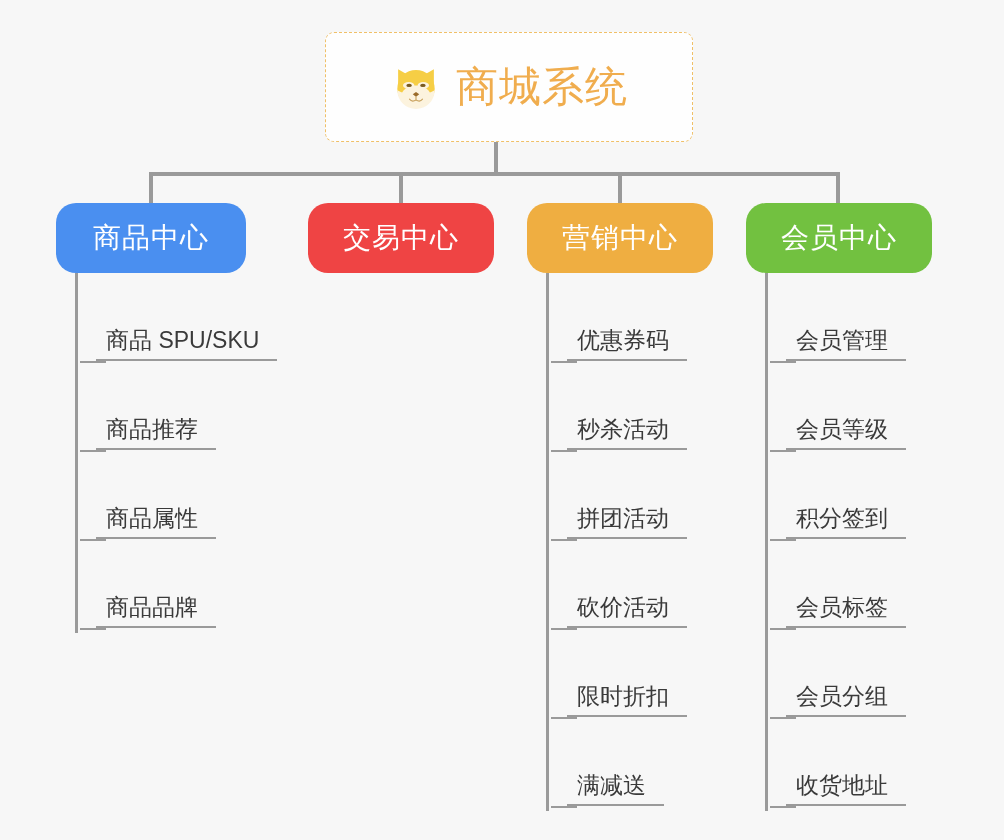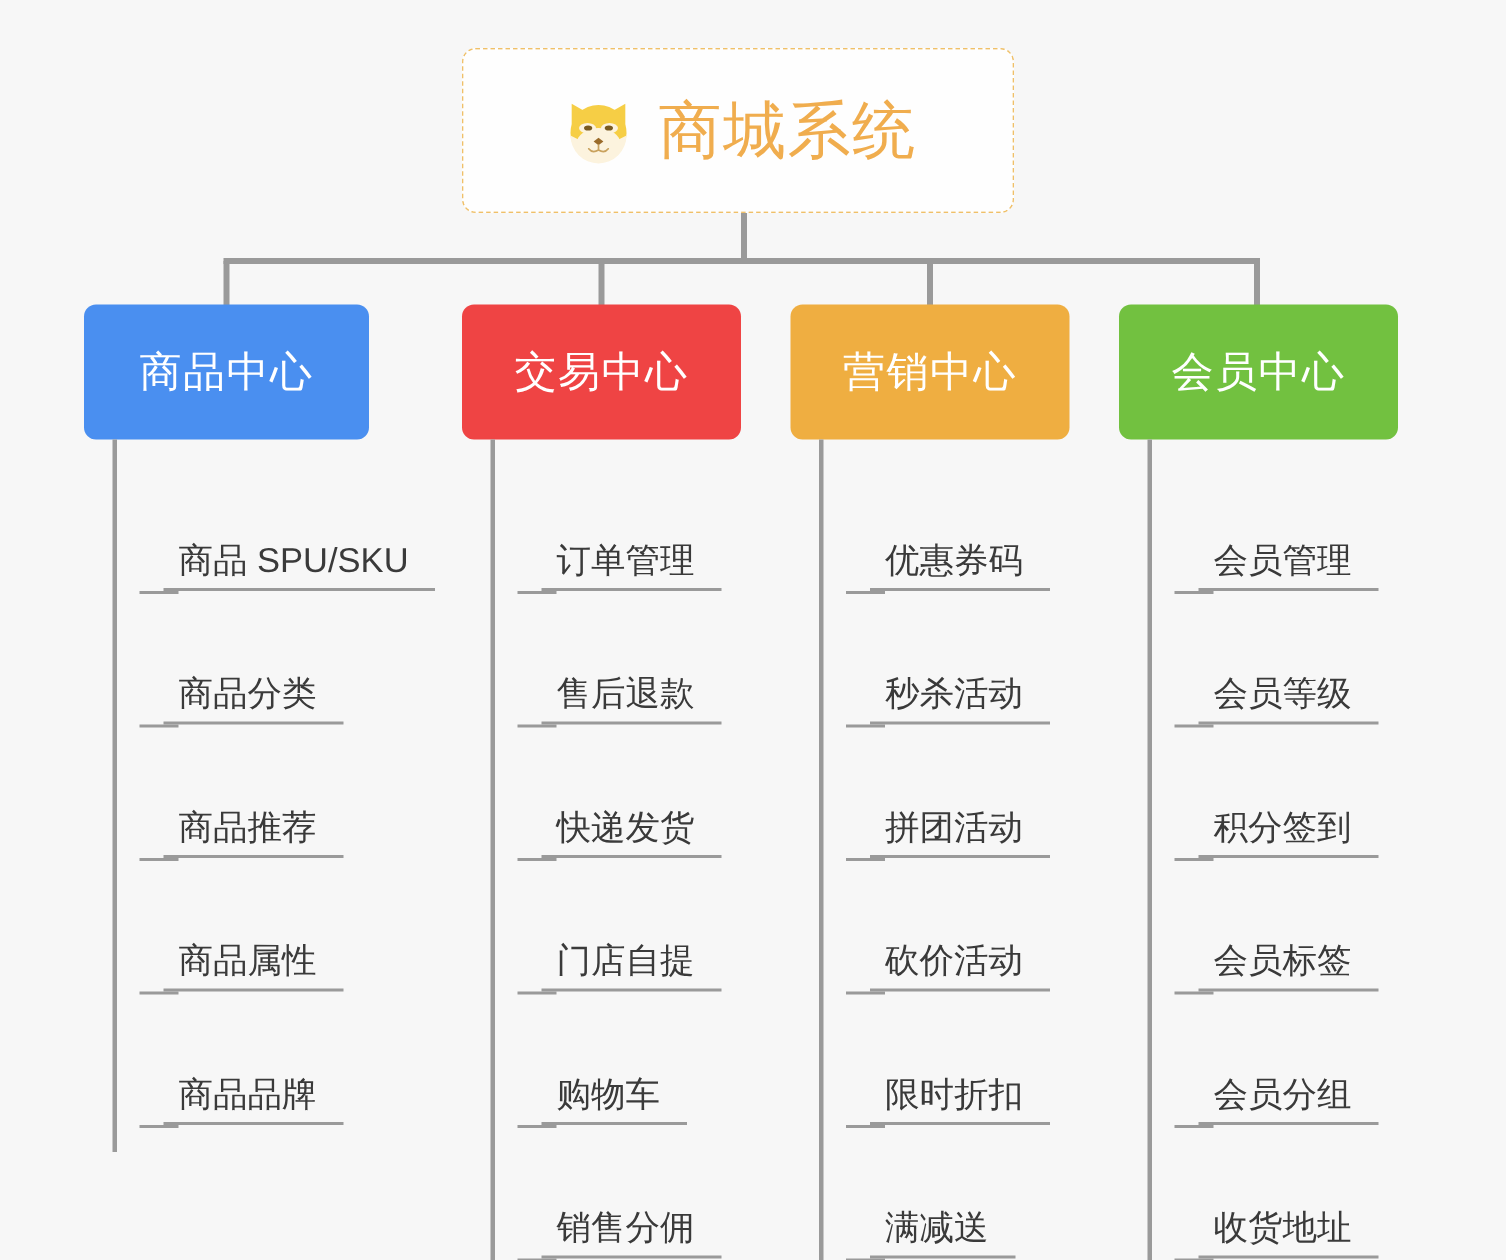--- a/index.html
+++ b/index.html
@@ -18,21 +18,21 @@
   #canvas {
     position: relative;
     width: 1004px;
     height: 840px;
     background: #f7f7f7;
   }
 
   
   .root-node {
     position: absolute;
-    left: 308px;
+    left: 325px;
     top: 32px;
     width: 368px;
     height: 110px;
     box-sizing: border-box;
     background: #fefefe;
     border: 1px dashed #f0c068;
     border-radius: 9px;
     display: flex;
     align-items: center;
     justify-content: center;
@@ -68,41 +68,41 @@
     position: absolute;
     top: 203px;
     width: 190px;
   }
   .col-0 { left: 56px; }
   .col-1 { left: 308px; }
   .col-2 { left: 527px; }
   .col-3 { left: 746px; }
 
   .cat-box {
-    height: 90px;
-    border-radius: 8px;
+    height: 70px;
+    border-radius: 20px;
     display: flex;
     align-items: center;
     justify-content: center;
     color: #ffffff;
     font-size: 28px;
     letter-spacing: 1px;
     white-space: nowrap;
     box-sizing: border-box;
   }
   .col-0 .cat-box { width: 190px; }
   .col-1 .cat-box { width: 186px; }
   .col-2 .cat-box { width: 186px; }
   .col-3 .cat-box { width: 186px; }
 
   
   .leaf-list {
     position: relative;
     margin: 0;
-    padding: 15px;
+    padding: 2px;
     list-style: none;
     margin-left: 19px;
     border-left: 3px solid #9a9a9a;
   }
   .leaf-item {
     position: relative;
     height: 89px;
     box-sizing: border-box;
     display: flex;
     align-items: flex-end;
@@ -175,58 +175,35 @@
 
   <div class="column col-0">
     <div class="cat-box" style="background: rgb(74, 143, 240);">
       <span>商品中心</span>
     </div>
     <ul class="leaf-list">
       <li class="leaf-item">
           <span class="leaf-label">商品 SPU/SKU</span>
         </li>
       <li class="leaf-item">
-          <span class="leaf-label">商品分类</span>
-        </li>
-      <li class="leaf-item">
           <span class="leaf-label">商品推荐</span>
         </li>
       <li class="leaf-item">
           <span class="leaf-label">商品属性</span>
         </li>
       <li class="leaf-item">
           <span class="leaf-label">商品品牌</span>
         </li>
     </ul>
   </div>
 
   <div class="column col-1">
     <div class="cat-box" style="background: #ef4444;">
       <span>交易中心</span>
     </div>
-    <ul class="leaf-list">
-      <li class="leaf-item">
-          <span class="leaf-label">订单管理</span>
-        </li>
-      <li class="leaf-item">
-          <span class="leaf-label">售后退款</span>
-        </li>
-      <li class="leaf-item">
-          <span class="leaf-label">快递发货</span>
-        </li>
-      <li class="leaf-item">
-          <span class="leaf-label">门店自提</span>
-        </li>
-      <li class="leaf-item">
-          <span class="leaf-label">购物车</span>
-        </li>
-      <li class="leaf-item">
-          <span class="leaf-label">销售分佣</span>
-        </li>
-    </ul>
   </div>
 
   <div class="column col-3">
     <div class="cat-box" style="background: rgb(114, 193, 64);">
       <span>会员中心</span>
     </div>
     <ul class="leaf-list">
       <li class="leaf-item">
           <span class="leaf-label">会员管理</span>
         </li>

